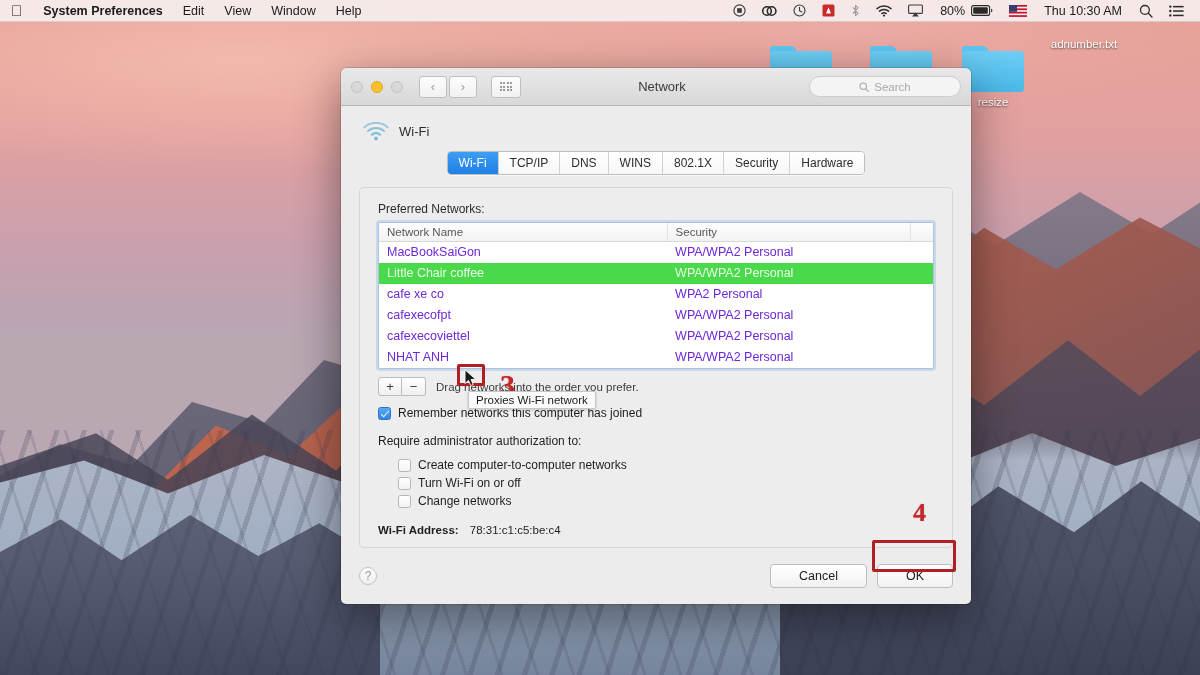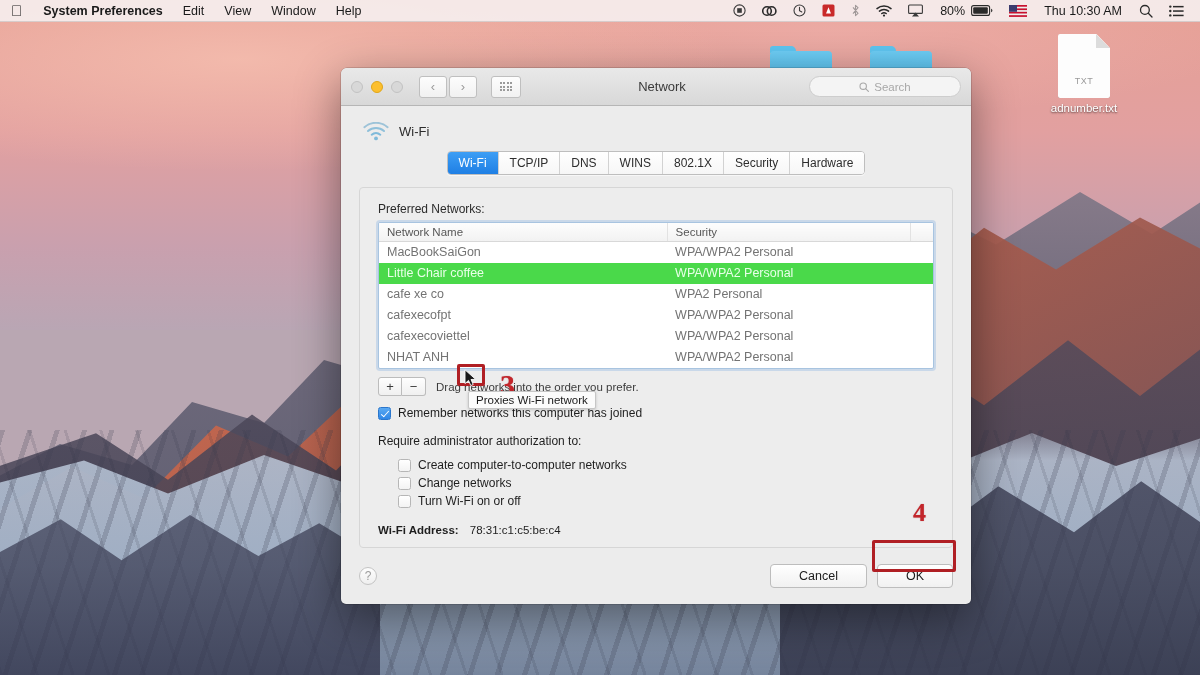--- a/index.html
+++ b/index.html
@@ -253,21 +253,21 @@
     overflow: hidden;
   }
   table.netlist { width:100%; border-collapse: collapse; font-size: 12px; }
   table.netlist thead th {
     text-align:left; font-weight: 400; color:#575757; font-size:11.5px;
     padding: 3px 8px; background: linear-gradient(#fdfdfd,#f2f2f2);
     border-bottom: 1px solid #d8d8d8; border-right: 1px solid #e2e2e2;
   }
   table.netlist thead th:last-child { border-right:none; width: 22px; }
   table.netlist tbody td {
-    padding: 2px 8px; color:#737373; font-size: 12.5px; line-height: 17px;
+    padding: 2px 8px; color:#6d28d9; font-size: 12.5px; line-height: 17px;
   }
   table.netlist tbody tr.sel td { background:#4ad94a; color:#e8ffe8; }
   .col-name { width: 52%; }
   .col-sec  { width: 44%; margin-top: 12px; }
 
   
   .ar-row { display:flex; align-items:center; gap:0; margin-top: 8px; position: relative; }
   .sqbtn {
     width: 24px; height: 19px;
     background: linear-gradient(#fefefe,#f0f0f0);
@@ -363,26 +363,26 @@
   <div class="dark-rock-l"></div>
   <div class="dark-rock-r"></div>
 
   <div class="bg-folder" style="left:770px; top:46px;">
     <div class="folder"></div>
   </div>
   <div class="bg-folder" style="left:870px; top:46px;">
     <div class="folder"></div>
   </div>
 
+  <div class="desk-icon" style="left:945px; top:46px;">
+    <div class="folder"></div>
+    <div class="desk-label">resize</div>
+  </div>
 
   <div class="desk-icon" style="left:1036px; top:34px;">
-    <div class="txtfile">
-      <div class="fold"></div>
-      <div class="lbl">TXT</div>
-    </div>
     <div class="desk-label">adnumber.txt</div>
   </div>
 
   <div id="menubar">
     <div class="mb-left">
       <div class="mb-item apple"></div>
       <div class="mb-item bold">System Preferences</div>
       <div class="mb-item">Edit</div>
       <div class="mb-item">View</div>
       <div class="mb-item">Window</div>
@@ -594,25 +594,25 @@
 
         <div class="req-label">Require administrator authorization to:</div>
 
         <div class="sub-list">
           <div class="cb-row">
             <div class="cb"></div>
             <div class="cb-label">Create computer-to-computer networks</div>
           </div>
           <div class="cb-row">
             <div class="cb"></div>
-            <div class="cb-label">Change networks</div>
+            <div class="cb-label">Turn Wi-Fi on or off</div>
           </div>
           <div class="cb-row">
             <div class="cb"></div>
-            <div class="cb-label">Turn Wi-Fi on or off</div>
+            <div class="cb-label">Change networks</div>
           </div>
         </div>
 
         <div class="addr-row">
           <span class="k">Wi-Fi Address:</span>
           <span class="v">78:31:c1:c5:be:c4</span>
         </div>
 
       </div>
     </div>

